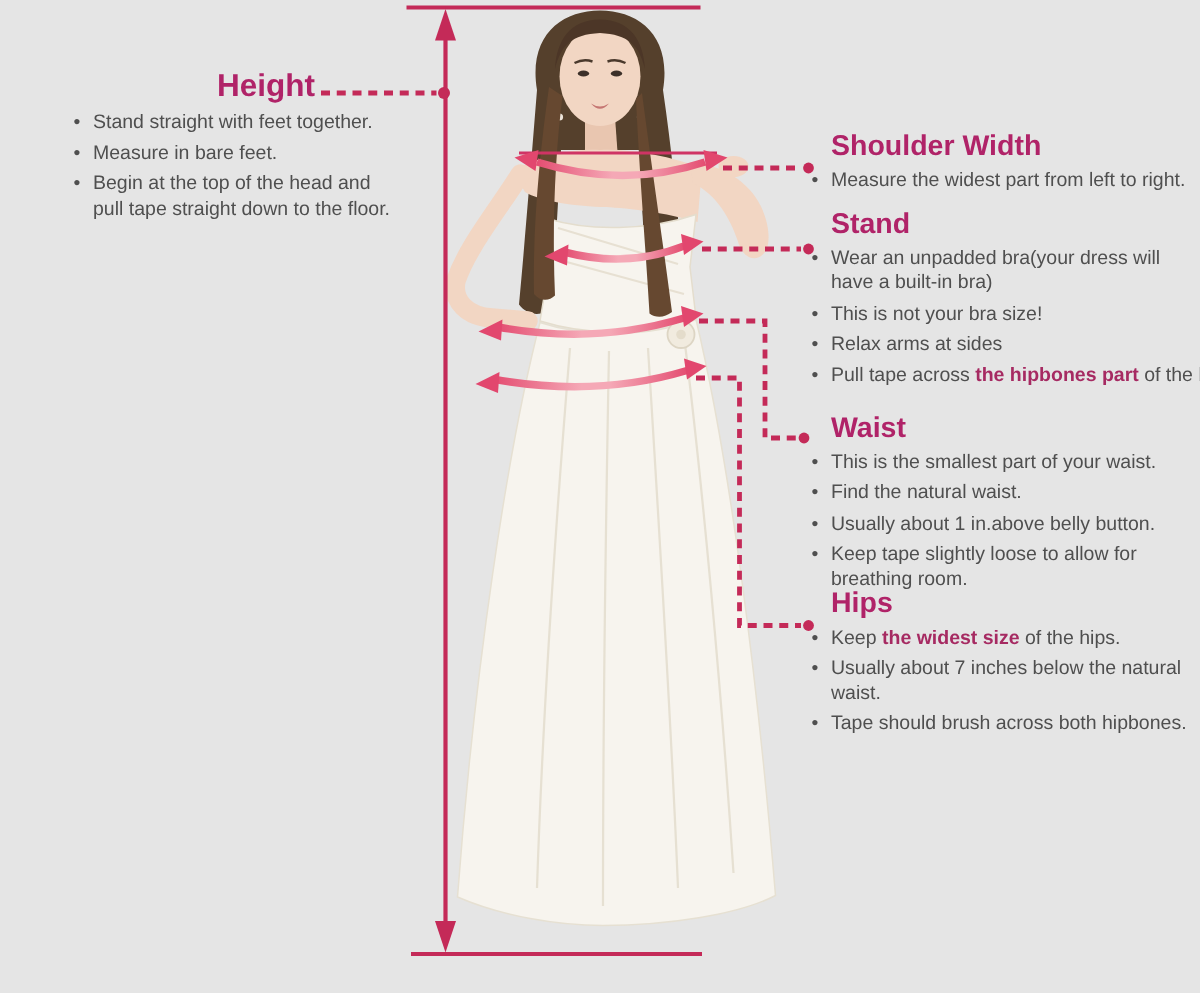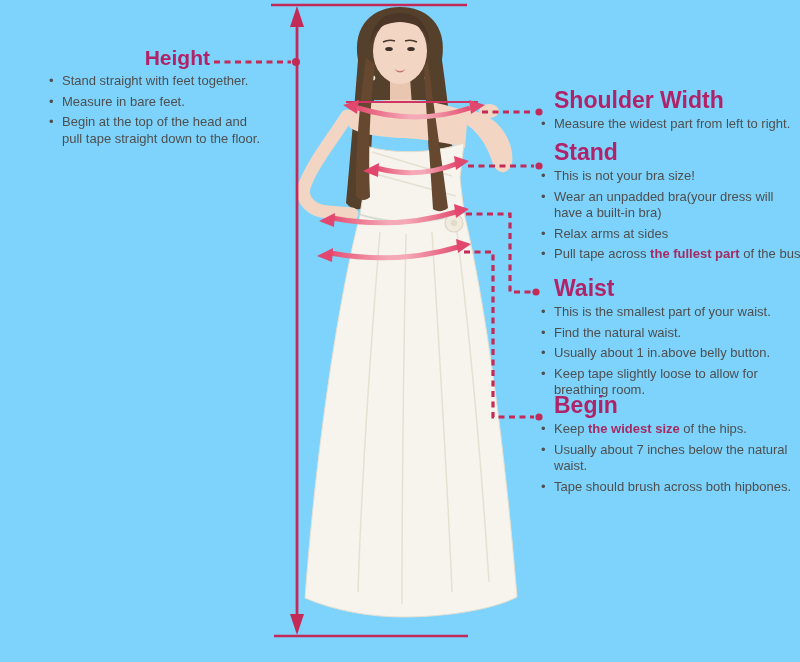--- a/index.html
+++ b/index.html
@@ -1,21 +1,21 @@
 <!DOCTYPE html>
 <html><head>
 <meta charset="utf-8">
 <style>
   * { box-sizing: border-box; }
   html, body { margin: 0; padding: 0; background: #ffffff; }
   .canvas {
     position: relative;
     width: 800px;
     height: 662px;
-    background: #7dd3fc;
+    background: #e5e5e5;
     overflow: hidden;
     font-family: "Liberation Sans", sans-serif;
     color: #4f4f4f;
   }
   svg.layer {
     position: absolute;
     left: 0; top: 0;
     width: 800px; height: 662px;
   }
   
@@ -31,21 +31,21 @@
     width: 172px;
     text-align: right;
     font-size: 21px;
   }
   .height-list {
     position: absolute;
     left: 48px; top: 69px;
     width: 245px;
   }
   .side-block { position: absolute; left: 540px; width: 258px; }
-  .side-block .heading { font-size: 23px; padding-left: 14px; }
+  .side-block .heading { font-size: 19px; padding-left: 14px; }
   .block-shoulder { top: 88px; }
   .block-bust   { top: 140px; }
   .block-waist  { top: 276px; }
   .block-hips   { top: 393px; }
   ul.bullets {
     list-style: none;
     margin: 4px 0 0 0;
     padding: 0;
   }
   ul.bullets li {
@@ -179,41 +179,41 @@
   <div class="side-block block-shoulder">
     <h3 class="heading">Shoulder Width</h3>
     <ul class="bullets">
       <li><span>Measure the widest part from left to right.</span><span class="hl"></span><span></span></li>
     </ul>
   </div>
 
   <div class="side-block block-bust">
     <h3 class="heading">Stand</h3>
     <ul class="bullets">
-      <li><span>This is not your bra size!</span><span class="hl"></span><span></span></li>
       <li><span>Wear an unpadded bra(your dress will
 have a built-in bra)</span><span class="hl"></span><span></span></li>
+      <li><span>This is not your bra size!</span><span class="hl"></span><span></span></li>
       <li><span>Relax arms at sides</span><span class="hl"></span><span></span></li>
-      <li><span>Pull tape across </span><span class="hl">the fullest part</span><span> of the bust.</span></li>
+      <li><span>Pull tape across </span><span class="hl">the hipbones part</span><span> of the bust.</span></li>
     </ul>
   </div>
 
   <div class="side-block block-waist">
     <h3 class="heading">Waist</h3>
     <ul class="bullets">
       <li><span>This is the smallest part of your waist.</span><span class="hl"></span><span></span></li>
       <li><span>Find the natural waist.</span><span class="hl"></span><span></span></li>
       <li><span>Usually about 1 in.above belly button.</span><span class="hl"></span><span></span></li>
       <li><span>Keep tape slightly loose to allow for
 breathing room.</span><span class="hl"></span><span></span></li>
     </ul>
   </div>
 
   <div class="side-block block-hips">
-    <h3 class="heading">Begin</h3>
+    <h3 class="heading">Hips</h3>
     <ul class="bullets">
       <li><span>Keep </span><span class="hl">the widest size</span><span> of the hips.</span></li>
       <li><span>Usually about 7 inches below the natural
 waist.</span><span class="hl"></span><span></span></li>
       <li><span>Tape should brush across both hipbones.</span><span class="hl"></span><span></span></li>
     </ul>
   </div>
 
 </div>
 

